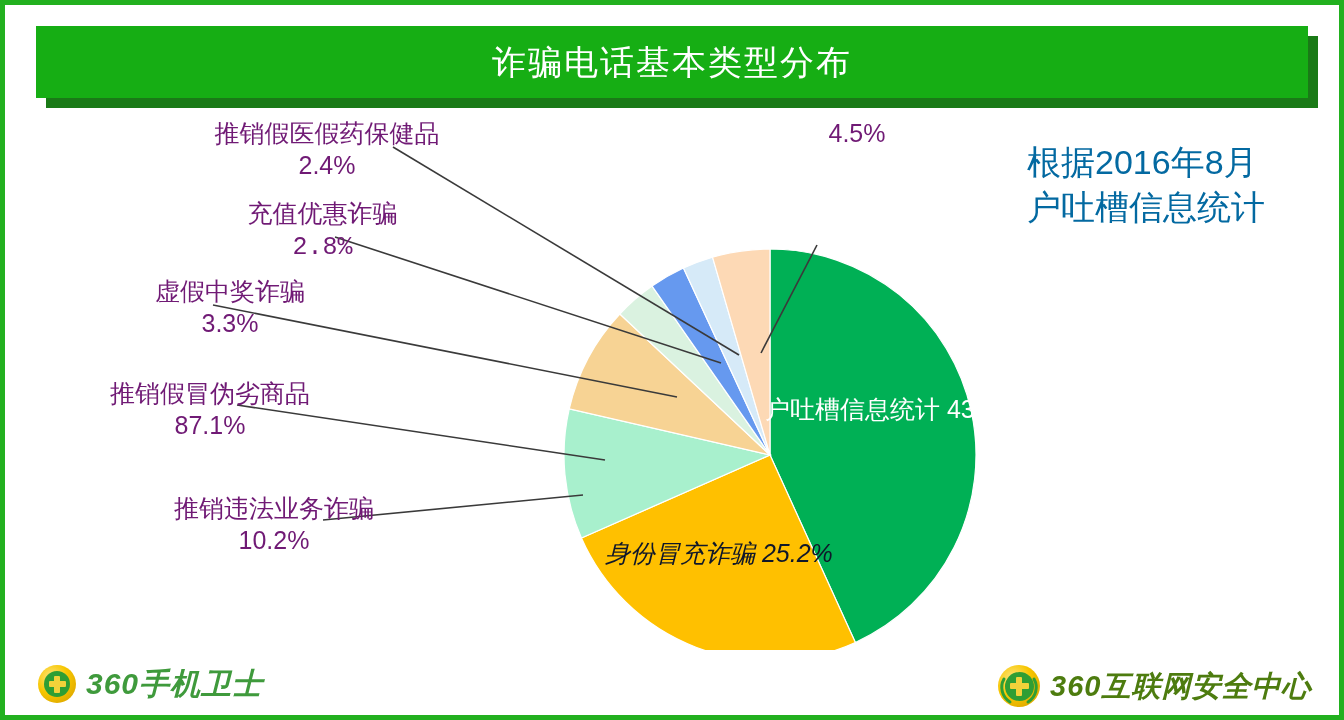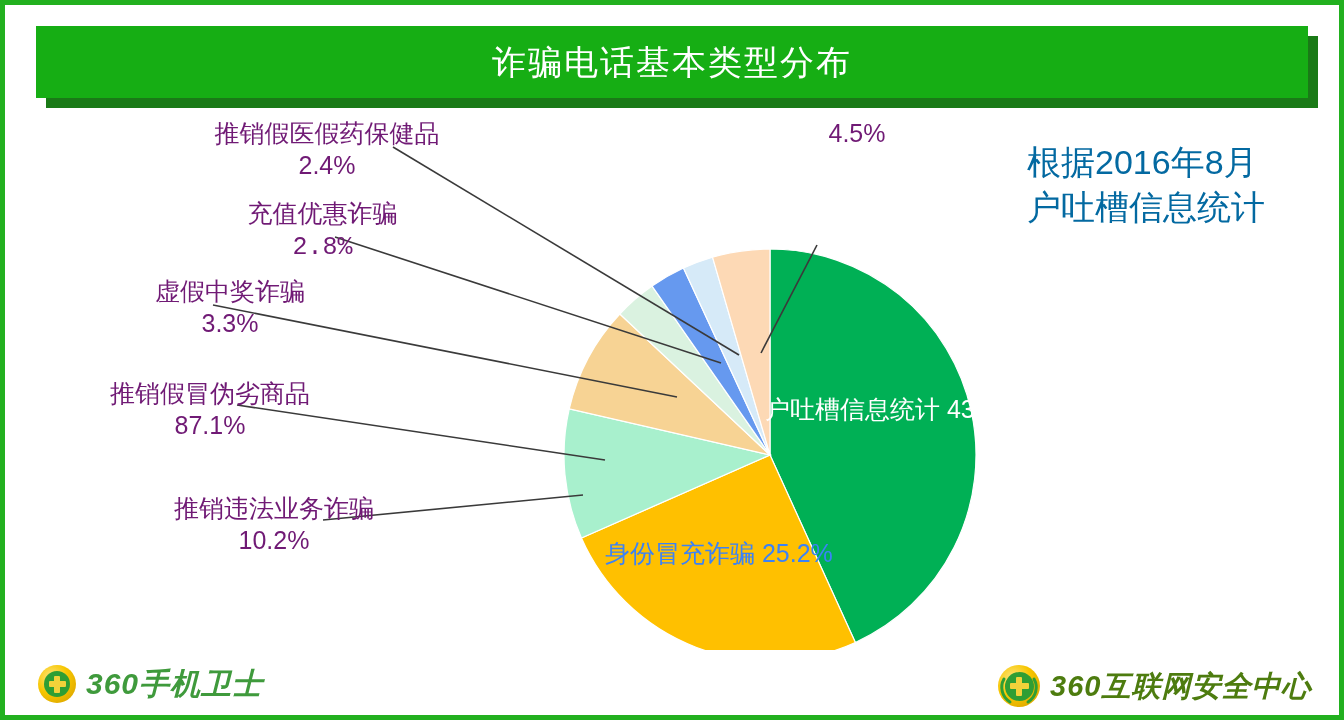--- a/index.html
+++ b/index.html
@@ -60,21 +60,21 @@
 
   
   .inner-label {
     position:absolute;
     text-align:center;
     font-size:25px;
     line-height:1.35;
     white-space:nowrap;
   }
   .inner-label.light { color:#ffffff; }
-  .inner-label.dark  { color:#3b82f6; }
+  .inner-label.dark  { color:#0f172a;font-style:italic; }
 
   
   #note {
     position:absolute;
     left:1022px; top:135px;
     width:250px;
     font-size:34px;
     line-height:1.33;
     color:#0369a1;
     white-space:nowrap;

